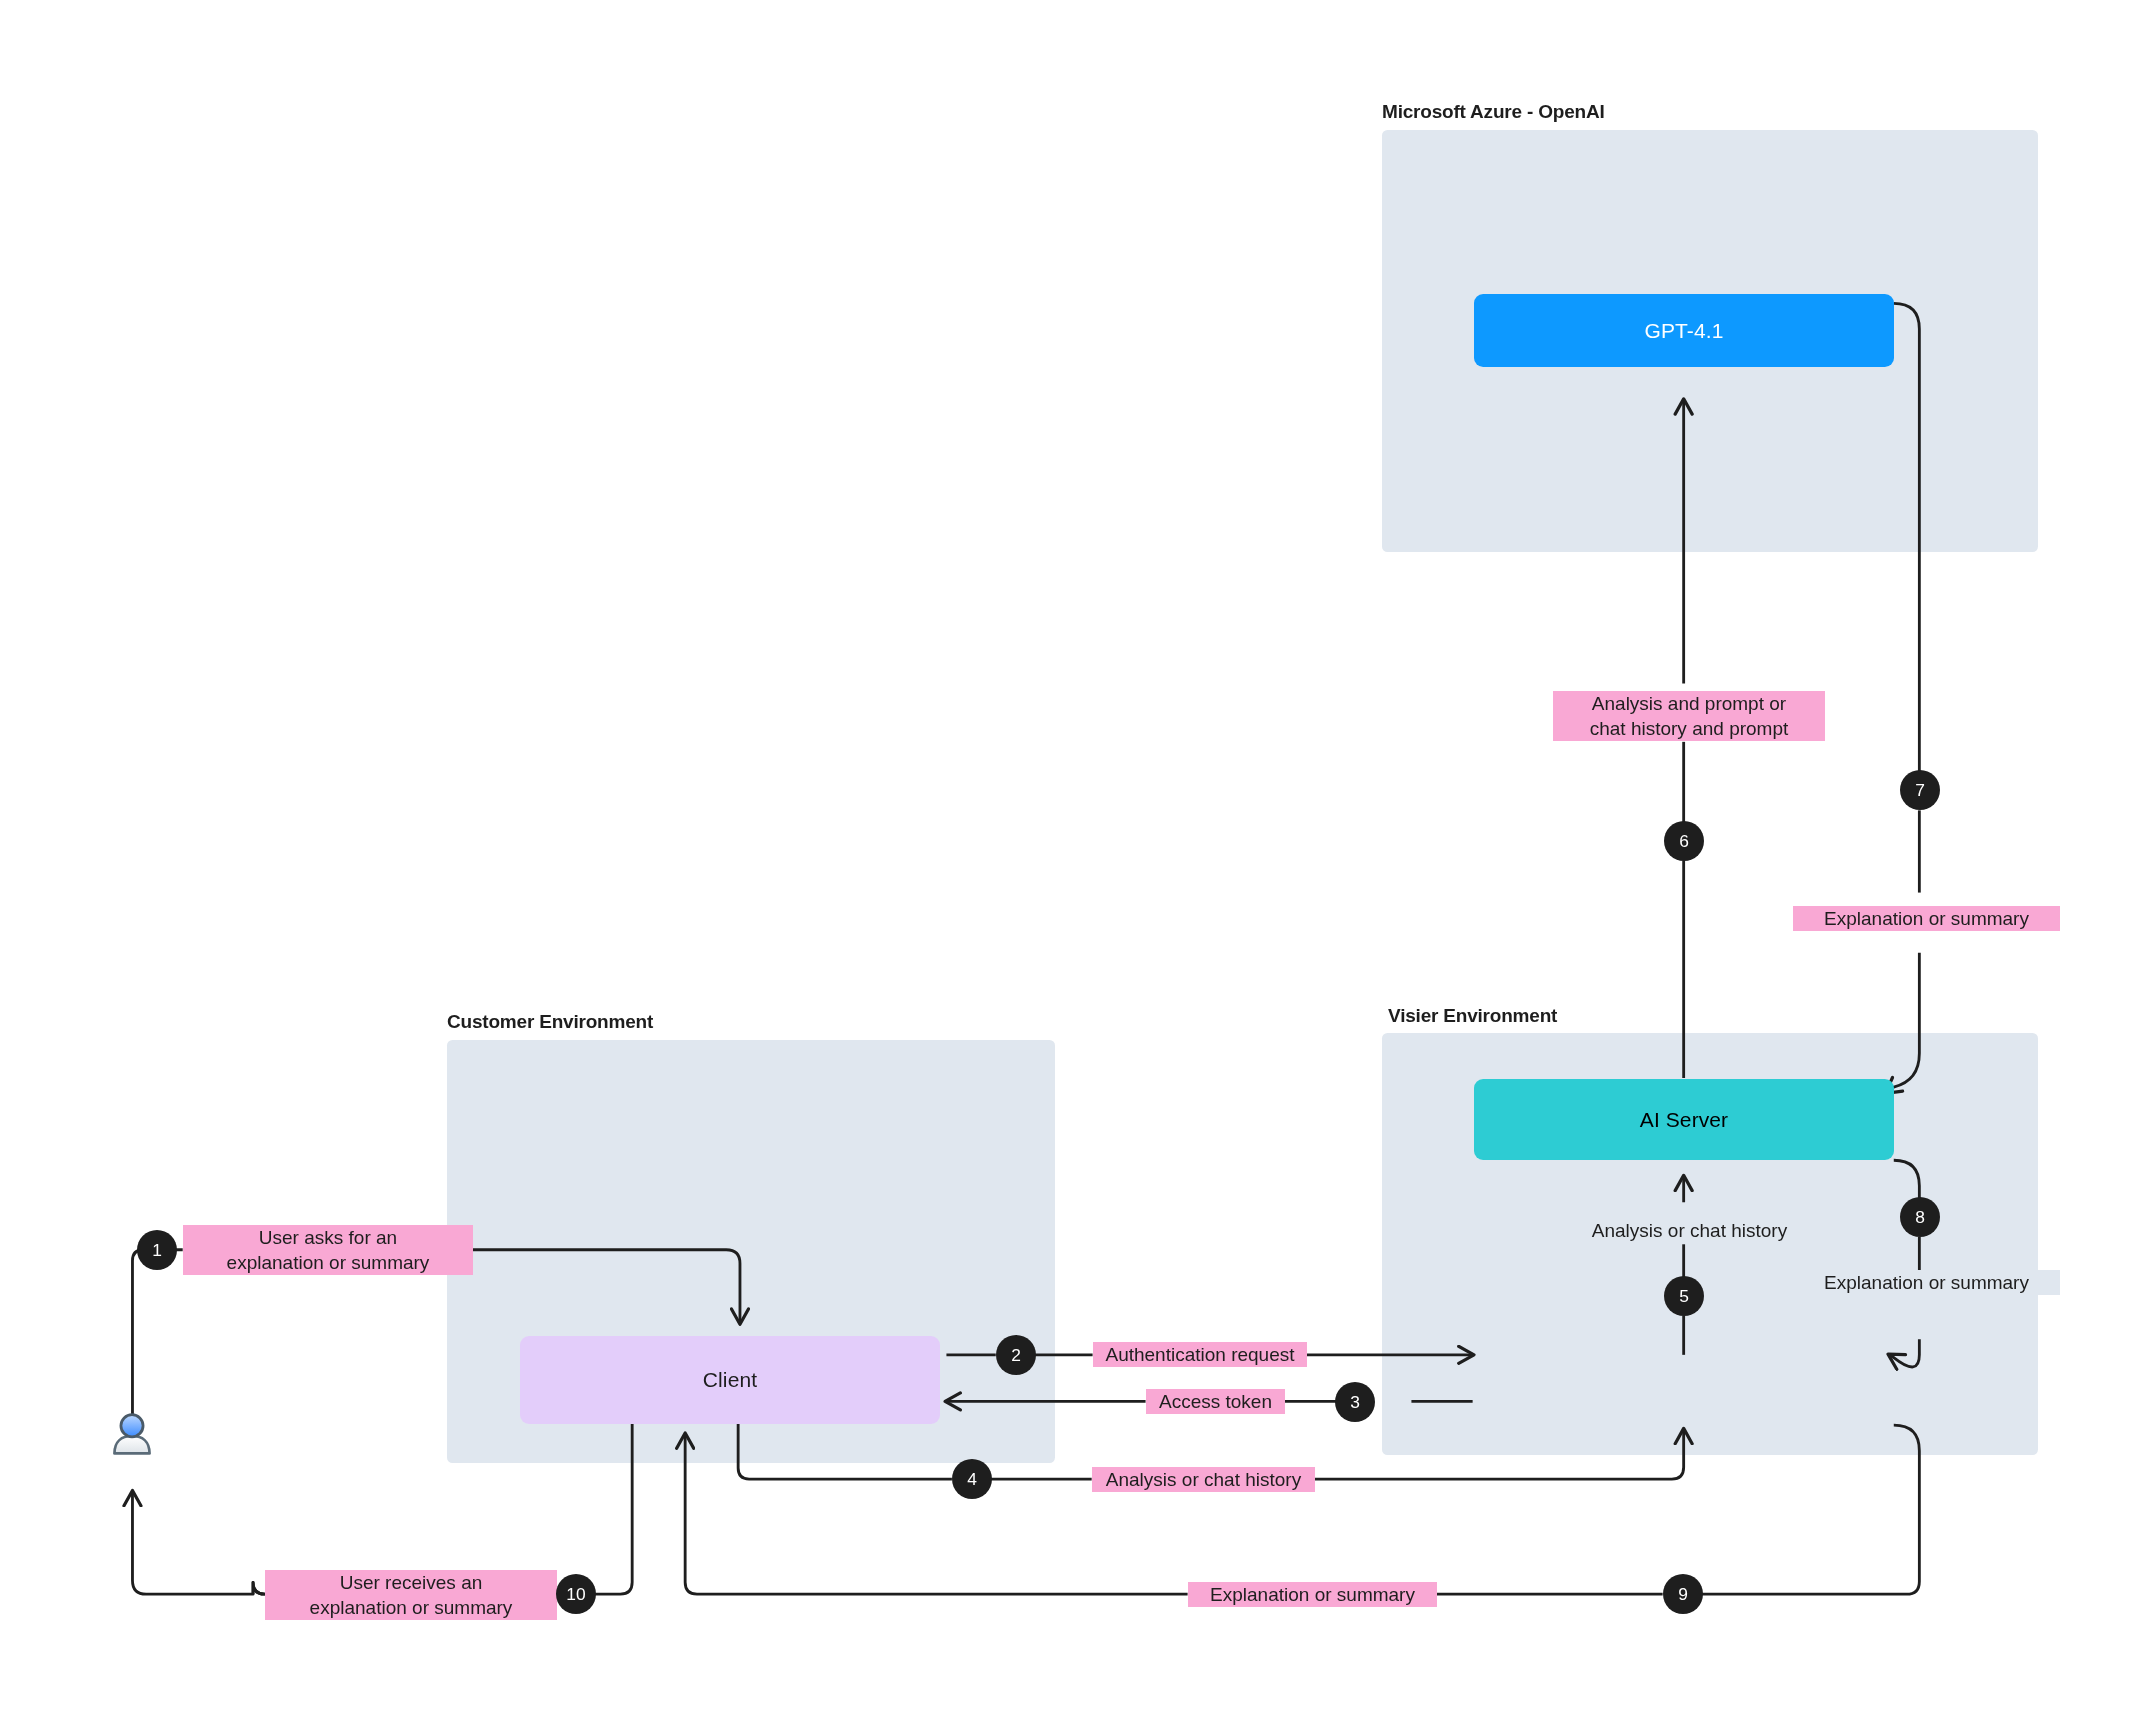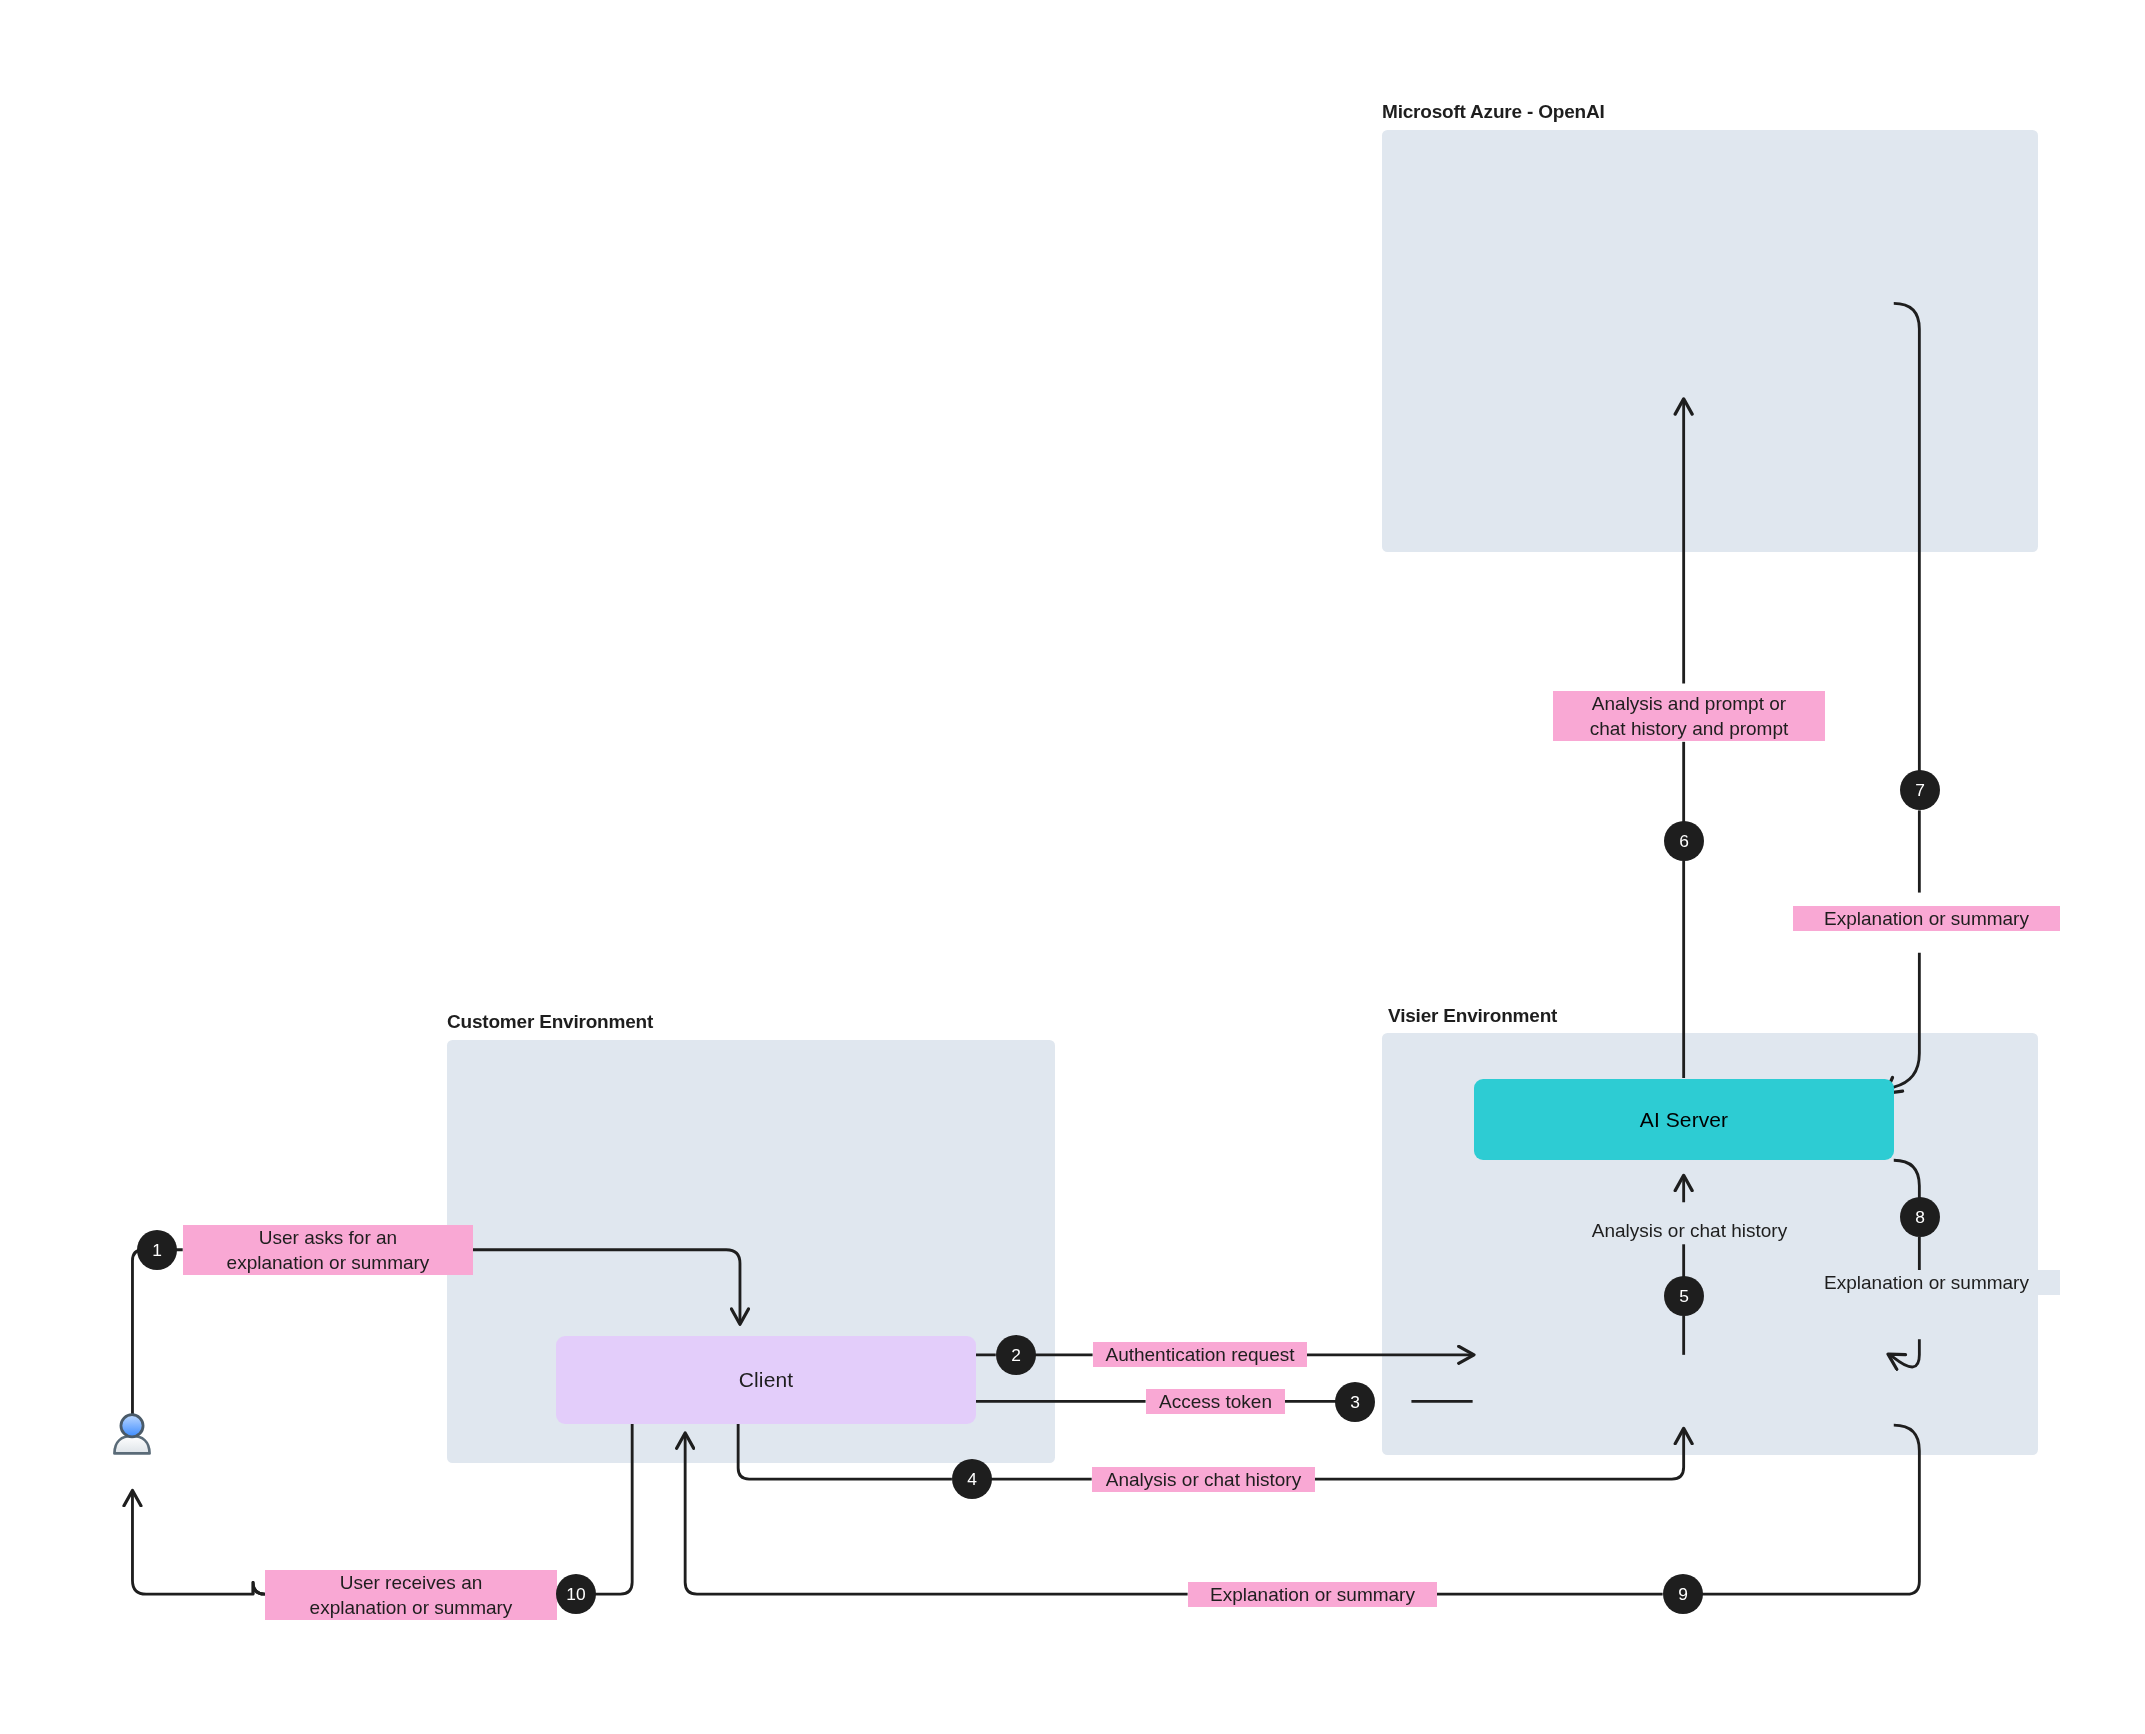--- a/index.html
+++ b/index.html
@@ -145,27 +145,30 @@
       <path d="M 2073 1560 Q 2101 1560 2101 1588 L 2101 1731 Q 2101 1745 2087 1745 L 1862 1745"></path>
       <path d="M 1820 1745 L 1560 1745"></path>
       <path d="M 1300 1745 L 763 1745 Q 750 1745 750 1732 L 750 1570" marker-end="url(#ah)"></path>
 
       <path d="M 692 1558 L 692 1732 Q 692 1745 679 1745 L 640 1745"></path>
       <path d="M 598 1745 L 290 1745 Q 277 1745 277 1732 L 277 1745"></path>
       <path d="M 290 1745 Q 277 1745 277 1732 L 277 1745 L 160 1745 Q 145 1745 145 1730 L 145 1633" marker-end="url(#ah)"></path>
     </g>
   </svg>
 
+  <div class="node blue" style="left:1474px; top:294px; width:420px; height:73px;">
+    <span>GPT-4.1</span>
+  </div>
 
   <div class="node teal" style="left:1474px; top:1079px; width:420px; height:81px;">
     <span>AI Server</span>
   </div>
 
 
-  <div class="node purple" style="left:556px; top:1336px; width:420px; height:88px;">
+  <div class="node purple" style="left:520px; top:1336px; width:420px; height:88px;">
     <span>Client</span>
   </div>
 
   <div class="actor" style="left:108px; top:1411px;">
     <svg viewBox="0 0 52 52" width="48" height="48">
       <defs>
         <linearGradient id="headG" x1="0" y1="0" x2="0" y2="1">
           <stop offset="0%" stop-color="#BCD8FF"></stop>
           <stop offset="100%" stop-color="#3D8BFD"></stop>
         </linearGradient>

